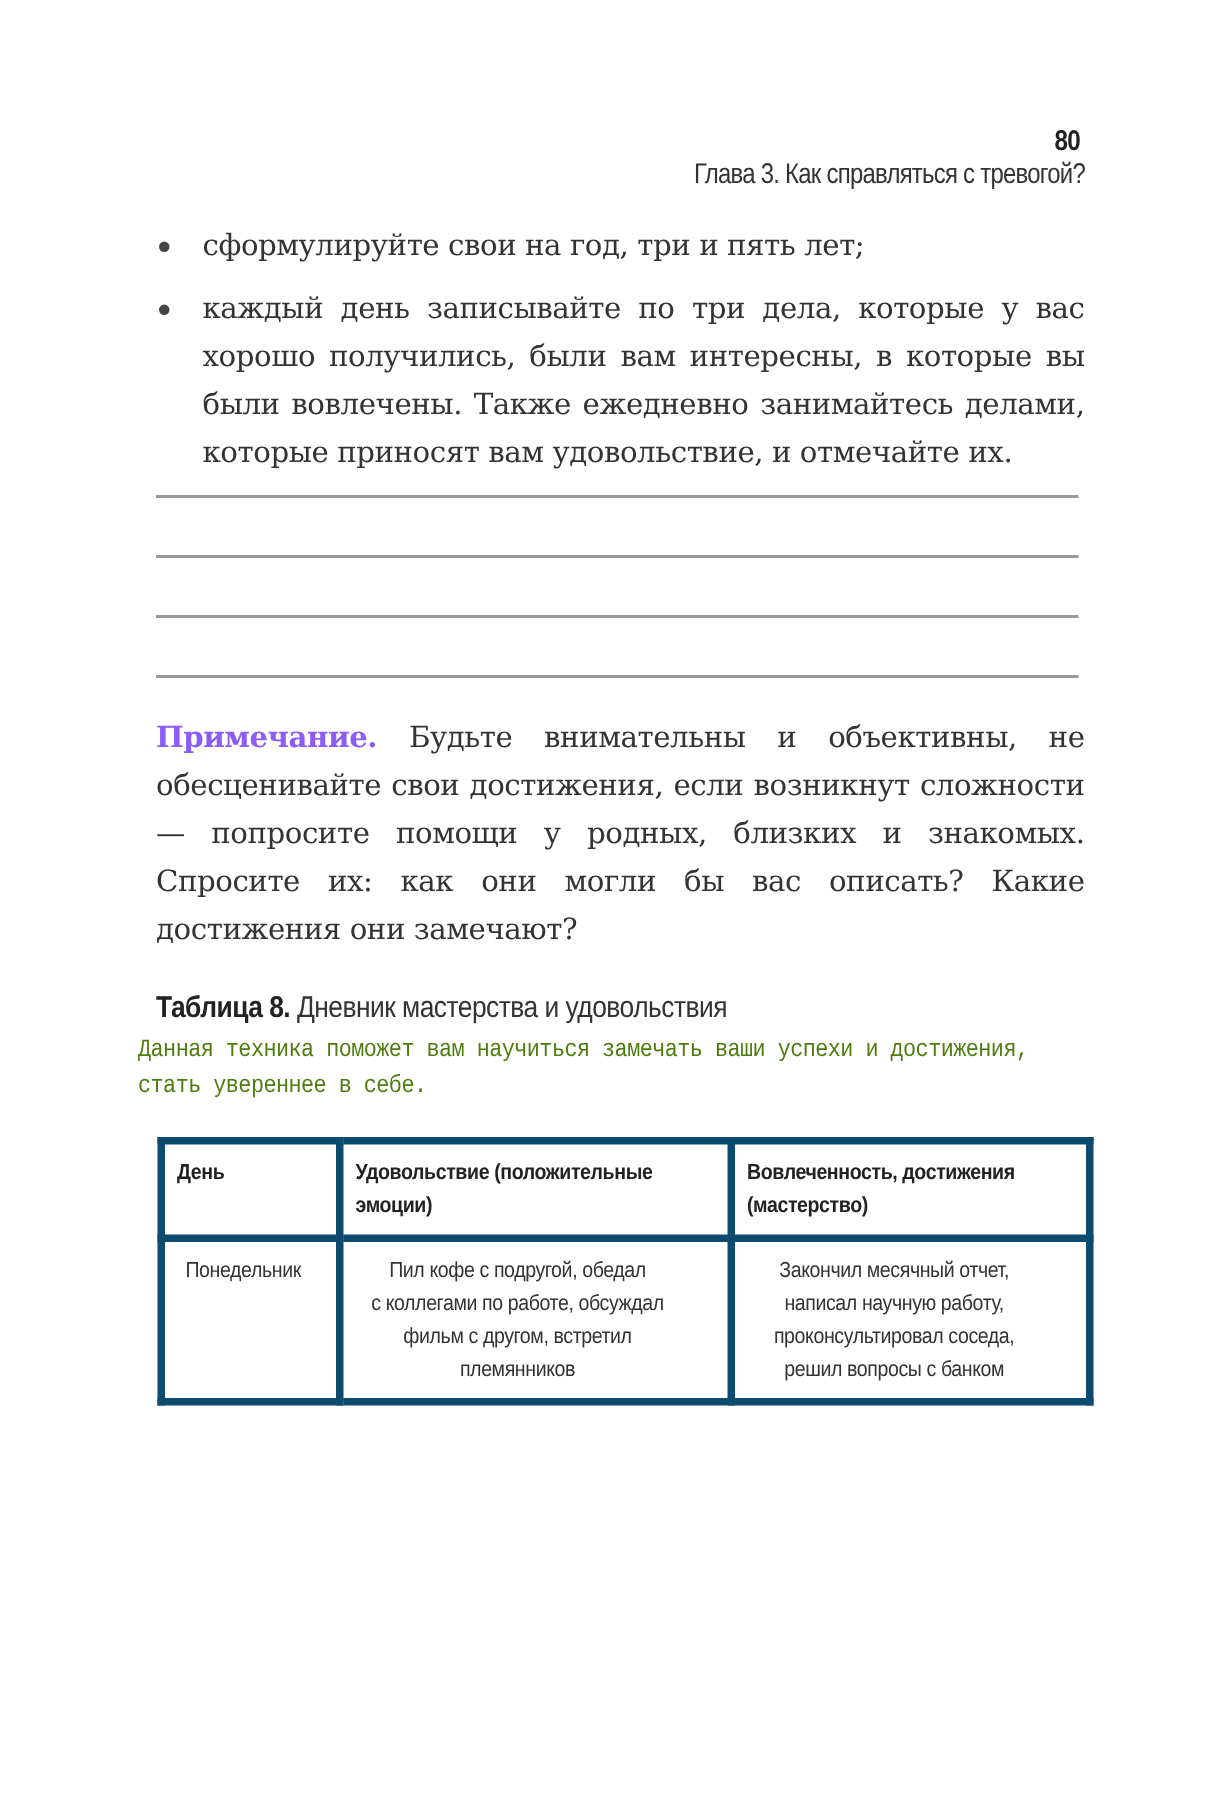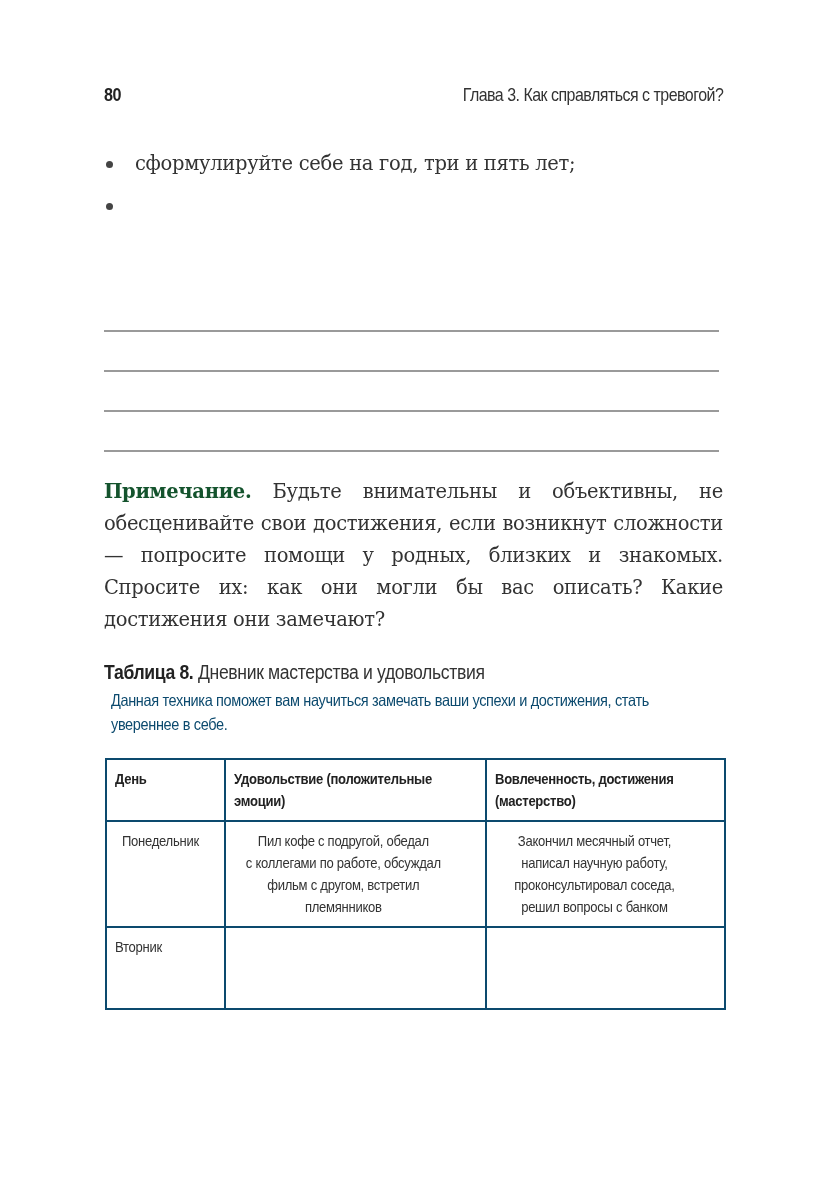--- a/index.html
+++ b/index.html
@@ -5,21 +5,21 @@
   html, body { margin: 0; padding: 0; }
   body {
     width: 817px; height: 1200px; background: #ffffff; position: relative;
     overflow: hidden; color: #2a2a2a;
   }
   .sans { font-family: "Liberation Sans", "DejaVu Sans", sans-serif; }
   .serif { font-family: "DejaVu Serif", "Liberation Serif", serif; }
 
   .running-head {
     position: absolute; top: 84px; left: 104px; width: 619px; height: 26px;
-    display: flex; justify-content: space-between; align-items: flex-start;
+    display: flex; justify-content: space-between; align-items: flex-end; flex-direction: column;
   }
   .page-number { font-size: 19px; font-weight: bold; color: #222; letter-spacing: -0.5px; transform: scaleX(0.85); transform-origin: left; }
   .chapter-title { font-size: 19px; color: #333; letter-spacing: -0.6px; transform: scaleX(0.84); transform-origin: right; white-space: nowrap; }
 
   .bullets {
     position: absolute; top: 148px; left: 104px; width: 619px;
     margin: 0; padding: 0; list-style: none;
   }
   .bullets li {
     position: relative; padding-left: 31px; font-size: 19.5px; line-height: 32px;
@@ -28,40 +28,40 @@
   .bullet-dot {
     position: absolute; left: 2px; top: 13px; width: 7px; height: 7px; border-radius: 50%; background: #444;
   }
 
   .write-line { position: absolute; left: 104px; width: 615px; height: 0; border-top: 2px solid #9a9a9a; }
 
   .note {
     position: absolute; top: 476px; left: 104px; width: 619px;
     font-size: 19.5px; line-height: 32px; color: #333; text-align: justify; letter-spacing: -0.3px;
   }
-  .note-label { font-weight: bold; color: #14532d; }
+  .note-label { font-weight: bold; color: #8b5cf6; }
 
   .table-caption {
     position: absolute; top: 660px; left: 104px; width: 619px;
     font-size: 20px; color: #333; letter-spacing: -0.4px; line-height: 24px;
   }
   .table-caption .inner { transform: scaleX(0.88); transform-origin: left; white-space: nowrap; }
   .caption-label { font-weight: bold; color: #222; }
   .table-desc {
-    position: absolute; top: 688px; left: 111px; width: 680px;
-    font-size: 16.5px; line-height: 24px; color: #0c4a6e; letter-spacing: -0.4px;
+    position: absolute; top: 688px; left: 92px; width: 680px;
+    font-size: 16.5px; line-height: 24px; color: #4d7c0f; letter-spacing: -0.4px; font-family: Liberation Mono, monospace;
   }
   .table-desc .inner { transform: scaleX(0.88); transform-origin: left; }
 
   table.diary {
     position: absolute; top: 758px; left: 105px; width: 619px;
     border-collapse: collapse; table-layout: fixed;
   }
   table.diary td, table.diary th {
-    border: 2px solid #0c4a6e; vertical-align: top; text-align: left;
+    border: 5px solid #0c4a6e; vertical-align: top; text-align: left;
     padding: 8px 8px; font-size: 14.5px; line-height: 22px; color: #333;
     letter-spacing: -0.3px;
   }
   table.diary th { font-weight: bold; color: #222; height: 40px; }
   table.diary .cell-text { display: block; transform: scaleX(0.9); transform-origin: left; white-space: nowrap; }
   table.diary tr.row-filled td { height: 88px; text-align: center; }
   table.diary tr.row-empty td { height: 64px; }
   col.c1 { width: 119px; }
   col.c2 { width: 261px; }
   col.c3 { width: 239px; }
@@ -70,24 +70,25 @@
 <body>
 
 <div class="running-head sans">
   <span class="page-number">80</span>
   <span class="chapter-title">Глава 3. Как справляться с тревогой?</span>
 </div>
 
 <ul class="bullets serif">
   <li>
     <span class="bullet-dot"></span>
-    <span>сформулируйте себе на год, три и пять лет;</span>
+    <span>сформулируйте свои на год, три и пять лет;</span>
   </li>
   <li>
     <span class="bullet-dot"></span>
+    <span>каждый день записывайте по три дела, которые у вас хорошо получились, были вам интересны, в которые вы были вовлечены. Также ежедневно занимайтесь делами, которые приносят вам удовольствие, и отмечайте их.</span>
   </li>
 </ul>
 
 <div class="write-line" style="top:330px"></div>
 <div class="write-line" style="top:370px"></div>
 <div class="write-line" style="top:410px"></div>
 <div class="write-line" style="top:450px"></div>
 
 <p class="note serif" style="margin:0">
   <span class="note-label">Примечание.</span><span> Будьте внимательны и объективны, не обесценивайте свои достижения, если возникнут сложности — попросите помощи у родных, близких и знакомых. Спросите их: как они могли бы вас описать? Какие достижения они замечают?</span>
@@ -134,21 +135,14 @@
         <span class="cell-text">фильм с другом, встретил</span>
         <span class="cell-text">племянников</span>
       </td>
       <td>
         <span class="cell-text">Закончил месячный отчет,</span>
         <span class="cell-text">написал научную работу,</span>
         <span class="cell-text">проконсультировал соседа,</span>
         <span class="cell-text">решил вопросы с банком</span>
       </td>
     </tr>
-    <tr class="row-empty">
-      <td>
-        <span class="cell-text">Вторник</span>
-      </td>
-      <td></td>
-      <td></td>
-    </tr>
   </tbody>
 </table>
 
 </body></html>

